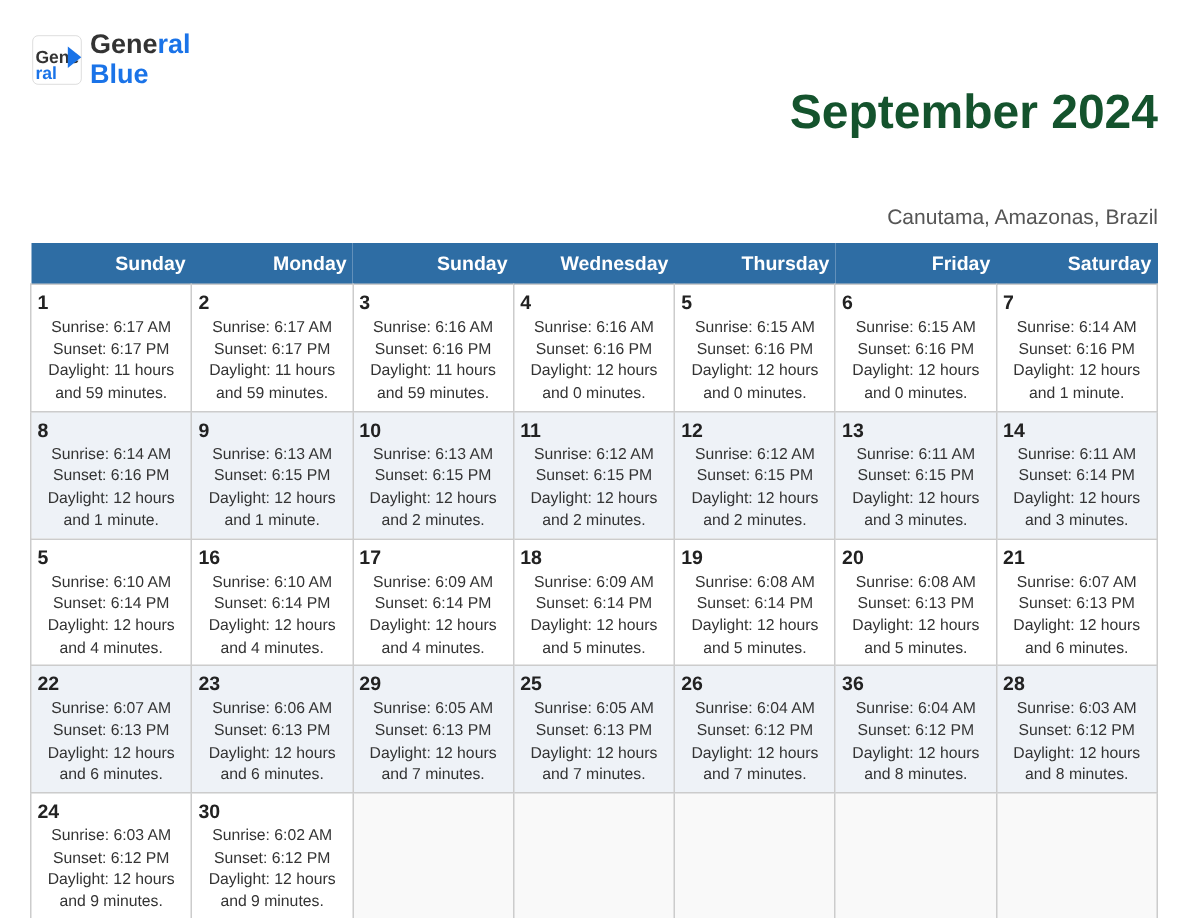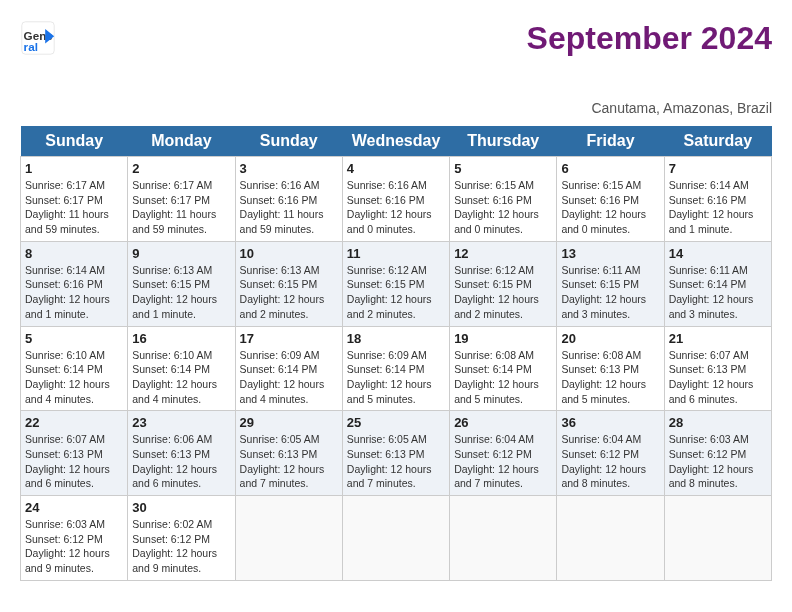--- a/index.html
+++ b/index.html
@@ -24,38 +24,39 @@
       width: 36px;
       height: 36px;
       margin-right: 4px;
     }
     .title-block {
       text-align: right;
     }
     .month-title {
       font-size: 32px;
       font-weight: bold;
-      color: #701a75;
+      color: #14532d;
+      margin-top: 36px;
     }
     .subtitle {
       font-size: 14px;
       color: #555;
       margin-top: 43px;
     }
     .calendar {
       width: 100%;
       border-collapse: collapse;
       font-size: 11px;
     }
     .calendar th {
       background: #2e6da4;
       color: #fff;
       padding: 6px 4px;
-      text-align: center;
-      font-size: 16px;
+      text-align: right;
+      font-size: 13px;
       font-weight: bold;
     }
     .calendar td {
       border: 1px solid #ccc;
       vertical-align: top;
       padding: 4px;
       width: calc(100% / 7);
       min-height: 80px;
       background: #fff;
     }
@@ -66,20 +67,21 @@
       font-size: 13px;
       font-weight: bold;
       color: #222;
       display: block;
       margin-bottom: 2px;
     }
     .day-info {
       color: #333;
       font-size: 10.5px;
       line-height: 1.4;
+      text-align: center;
     }
     .calendar tr:nth-child(even) td {
       background: #f2f2f2;
     }
     .calendar tr:nth-child(even) td.empty {
       background: #ececec;
     }
     .calendar tbody tr td {
       background: #fff;
     }
@@ -91,20 +93,26 @@
 <body>
 
 <div class="header">
   <div class="logo">
     <svg class="logo-icon" viewBox="0 0 40 40">
       <rect x="2" y="2" width="36" height="36" rx="4" fill="#fff" stroke="#ccc" stroke-width="0.5"></rect>
       <text x="4" y="22" font-size="13" font-weight="bold" fill="#333" font-family="Arial">Gene</text>
       <text x="4" y="34" font-size="13" font-weight="bold" fill="#1a73e8" font-family="Arial">ral</text>
       <polygon points="28,10 38,18 28,26" fill="#1a73e8"></polygon>
     </svg>
+    <div>
+      <div style="font-size:18px;font-weight:bold;color:#333;line-height:1.1;">
+        <span style="color:#333;">Gene</span><span style="color:#1a73e8;">ral</span>
+      </div>
+      <div style="font-size:18px;font-weight:bold;color:#1a73e8;line-height:1.1;">Blue</div>
+    </div>
   </div>
   <div class="title-block">
     <div class="month-title">September 2024</div>
     <div class="subtitle">Canutama, Amazonas, Brazil</div>
   </div>
 </div>
 
 <table class="calendar">
   <thead>
     <tr>

